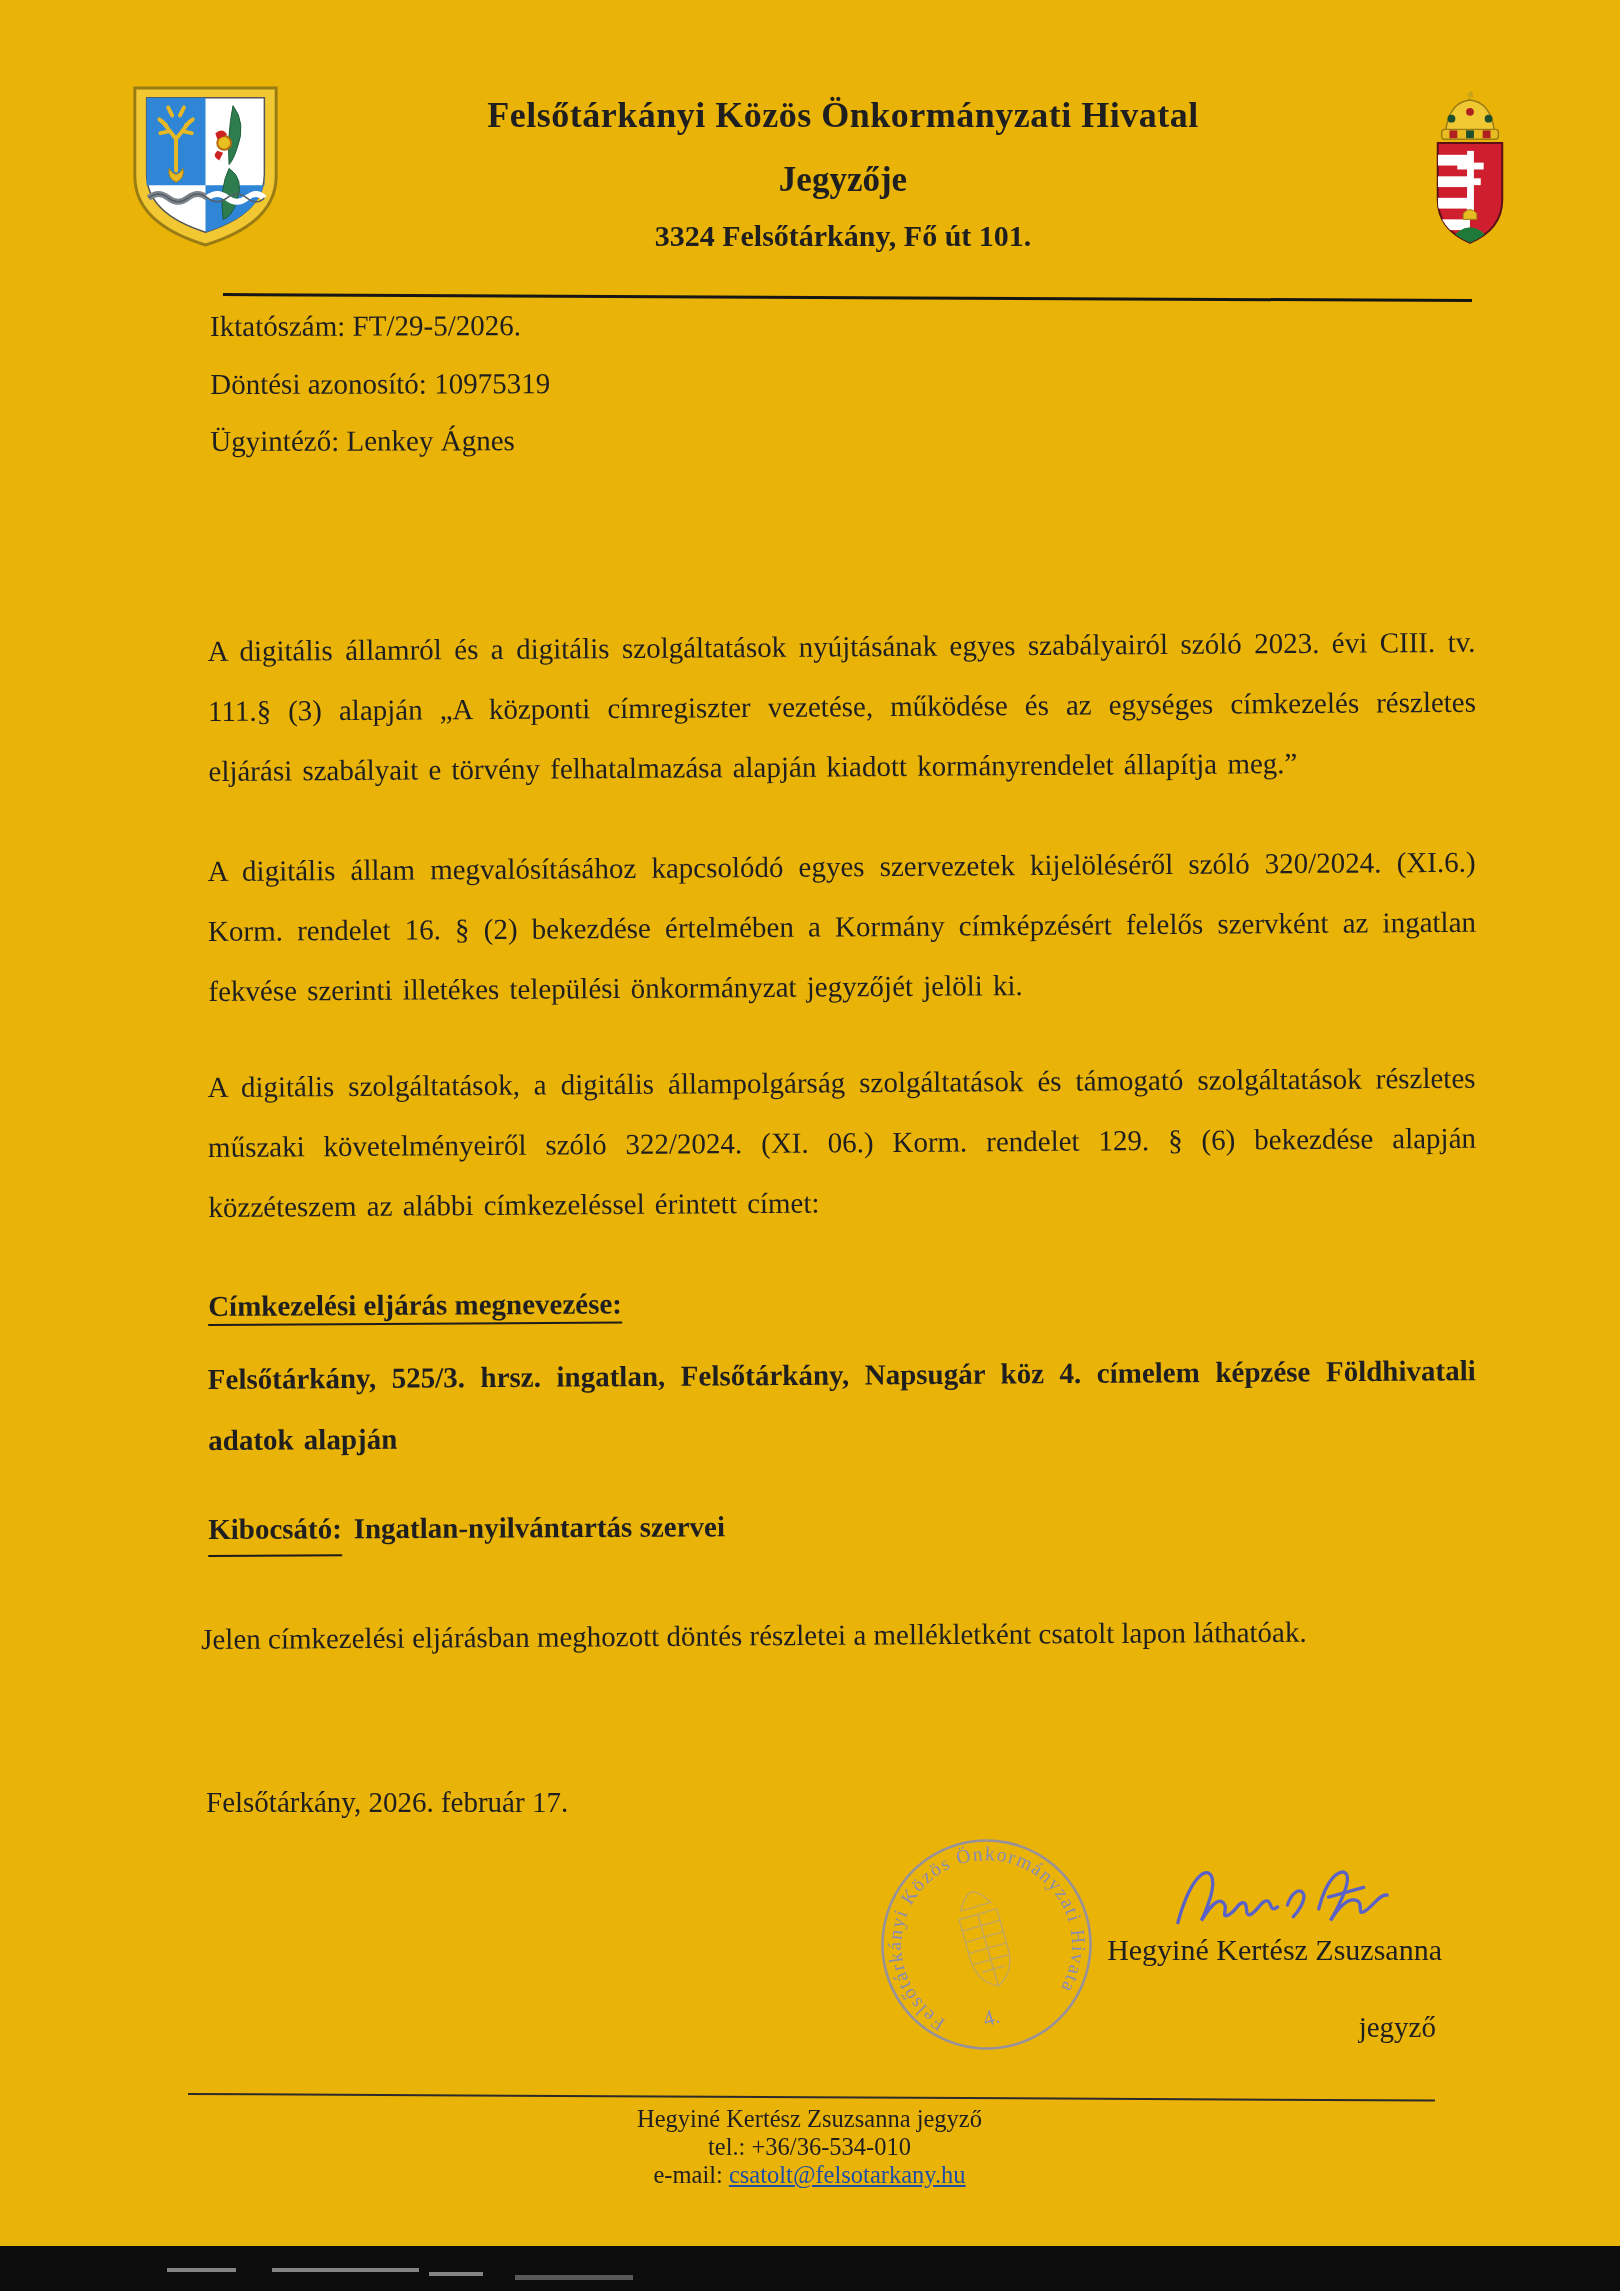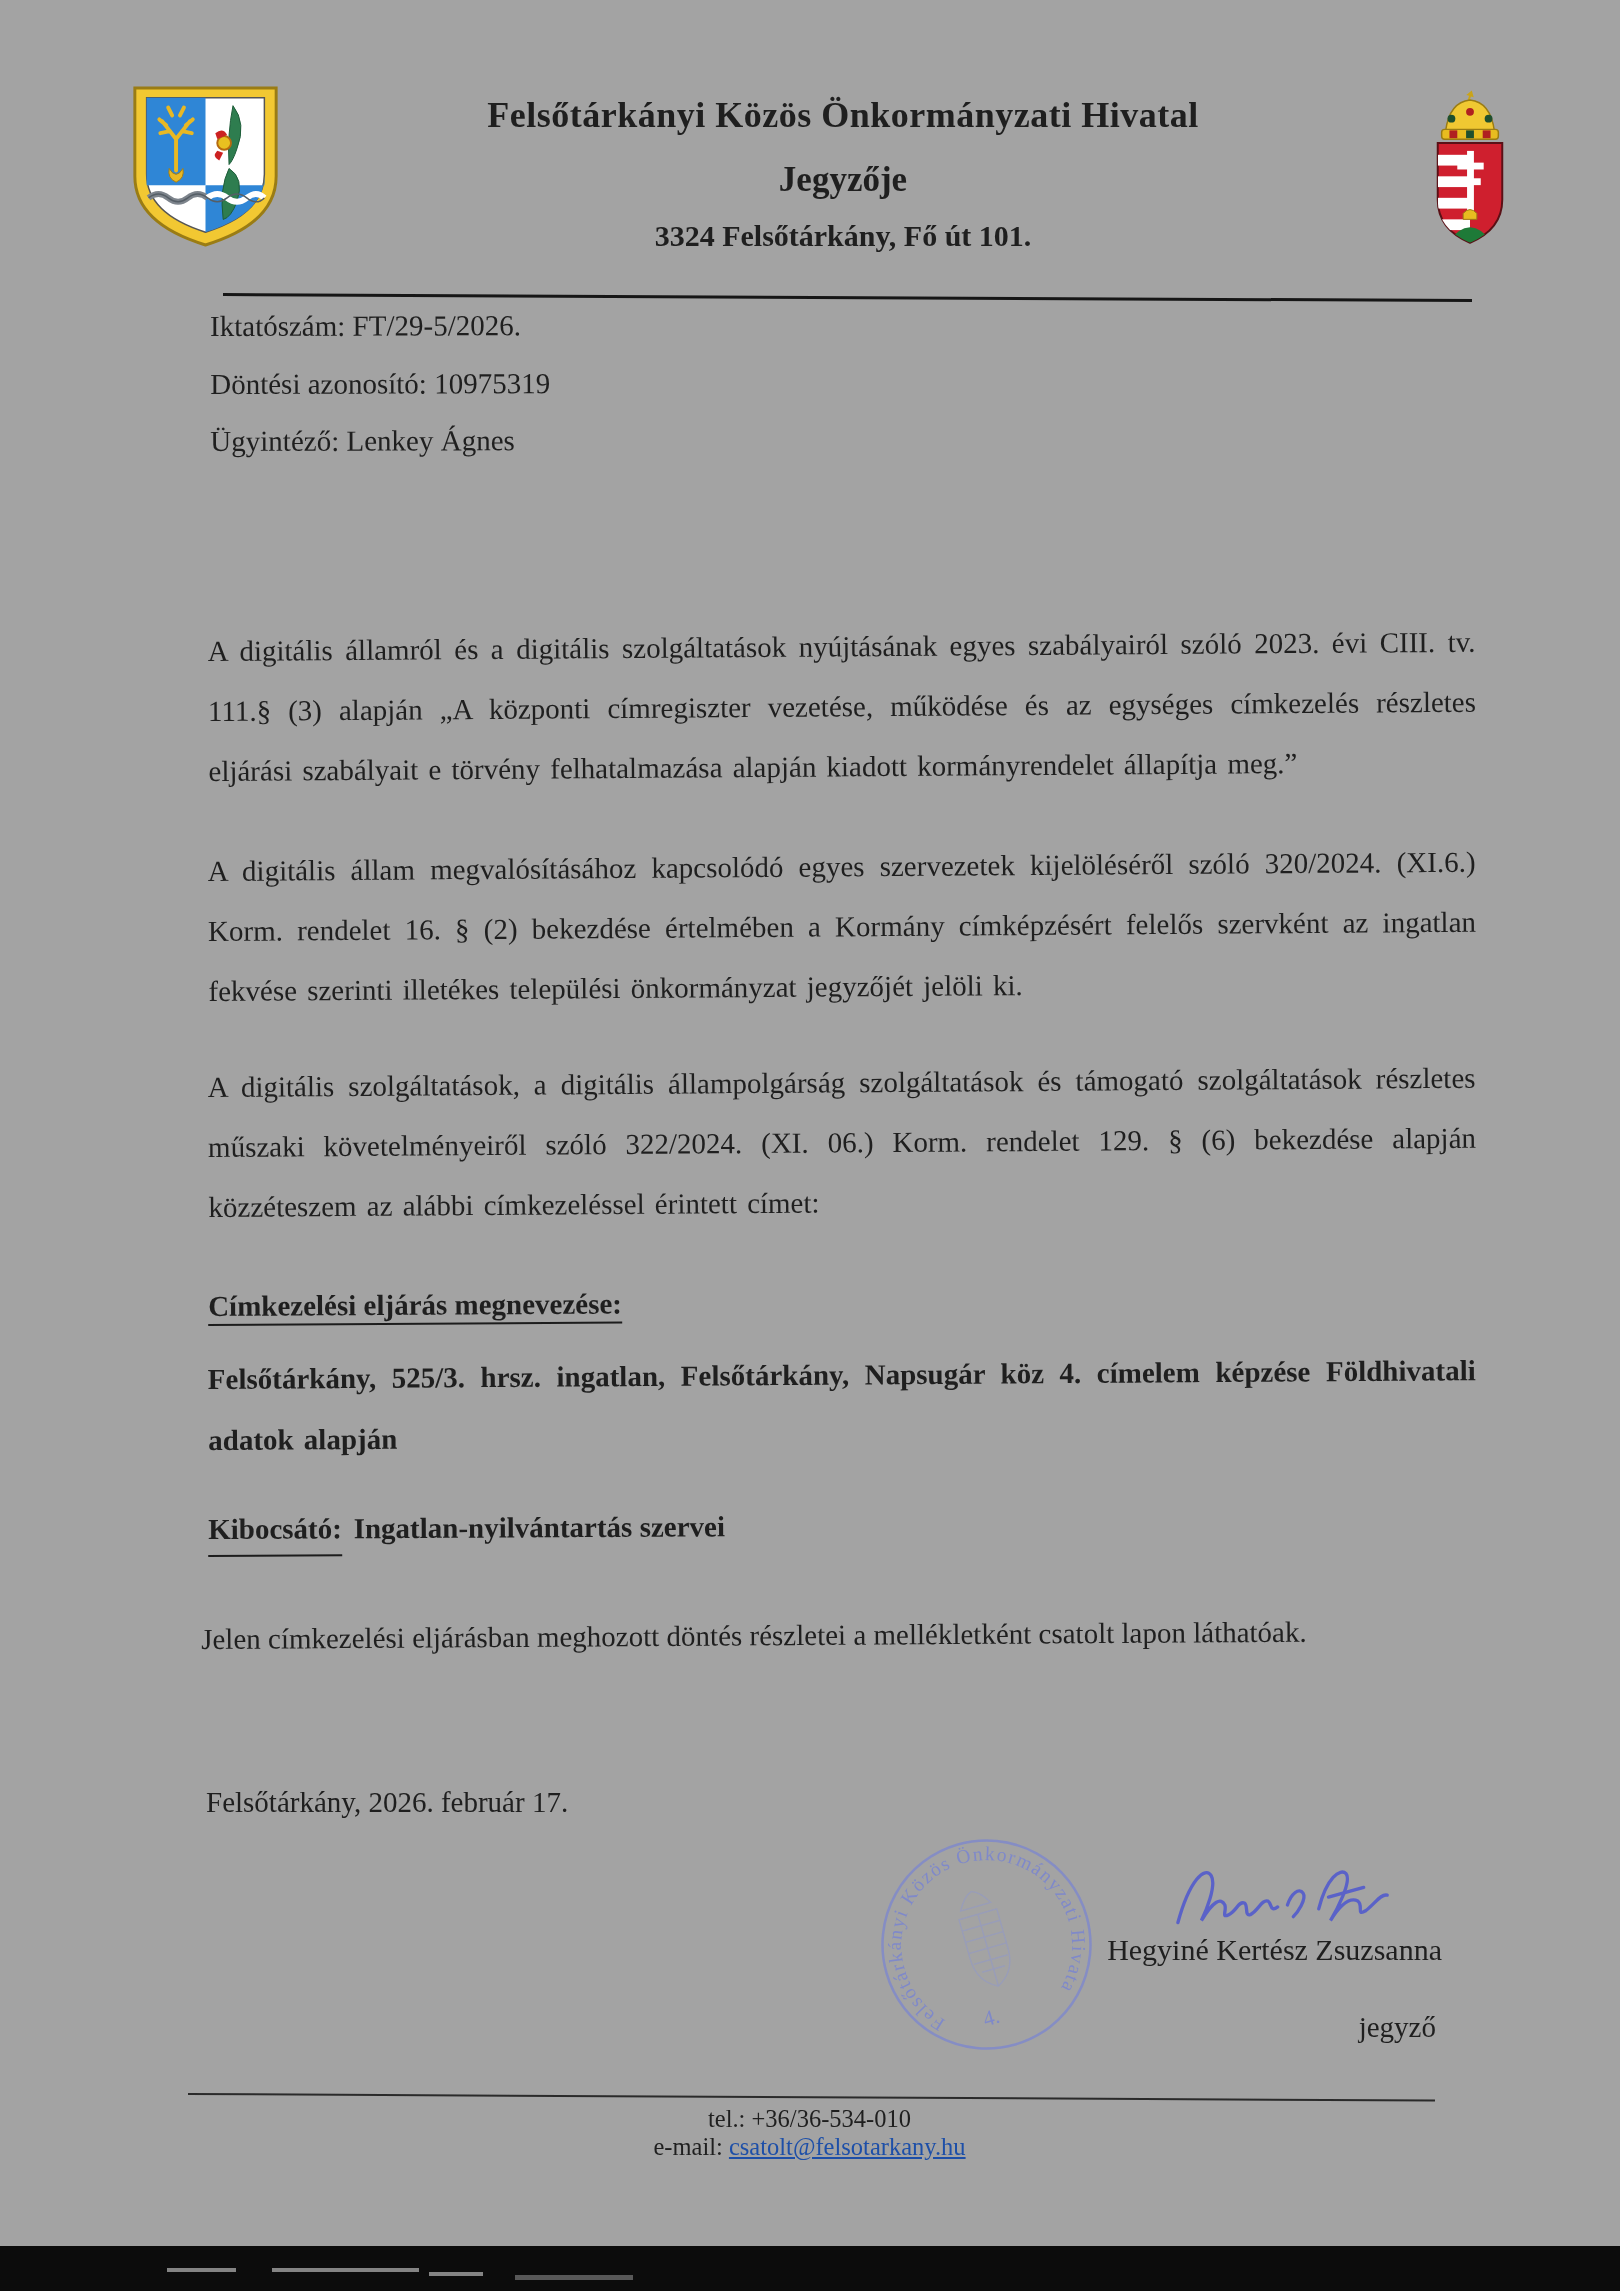--- a/index.html
+++ b/index.html
@@ -1,18 +1,18 @@
 <!DOCTYPE html>
 <html><head>
 <meta charset="utf-8">
 <style>
   html,body { margin:0; padding:0; background:#8a8a8a; }
   .page {
     position:relative; width:1620px; height:2292px; margin:0 auto;
-    background:#a3a3a3; overflow:hidden;
+    background:#eab308; overflow:hidden;
     font-family:"Liberation Serif","DejaVu Serif",serif;
     color:#1f1f1f;
   }
   
   .hdr-center { position:absolute; left:294px; top:94px; width:1098px; text-align:center; }
   .hdr-title   { font-size:36px; font-weight:700; letter-spacing:0.5px; }
   .hdr-role    { font-size:35px; font-weight:700; margin-top:23.5px; }
   .hdr-address { font-size:30px; font-weight:700; margin-top:19.6px; }
   .emblem-left  { position:absolute; left:127px; top:82px; }
   .emblem-right { position:absolute; left:1426px; top:86px; }
@@ -196,20 +196,21 @@
         <path d="M160,40 L196,30"></path>
       </g>
     </svg>
   </div>
 
   <div class="sig-name">Hegyiné Kertész Zsuzsanna</div>
   <div class="sig-role">jegyző</div>
 
   <div class="ftr-rule"></div>
   <div class="footer">
+    <div>Hegyiné Kertész Zsuzsanna jegyző</div>
     <div>tel.: +36/36-534-010</div>
     <div><span>e-mail: </span><a href="#" class="email-link">csatolt@felsotarkany.hu</a></div>
   </div>
 
   <div class="scan-band">
     <i class="d1"></i>
       <i class="d2"></i>
       <i class="d3"></i>
       <i class="d4"></i>
   </div>

